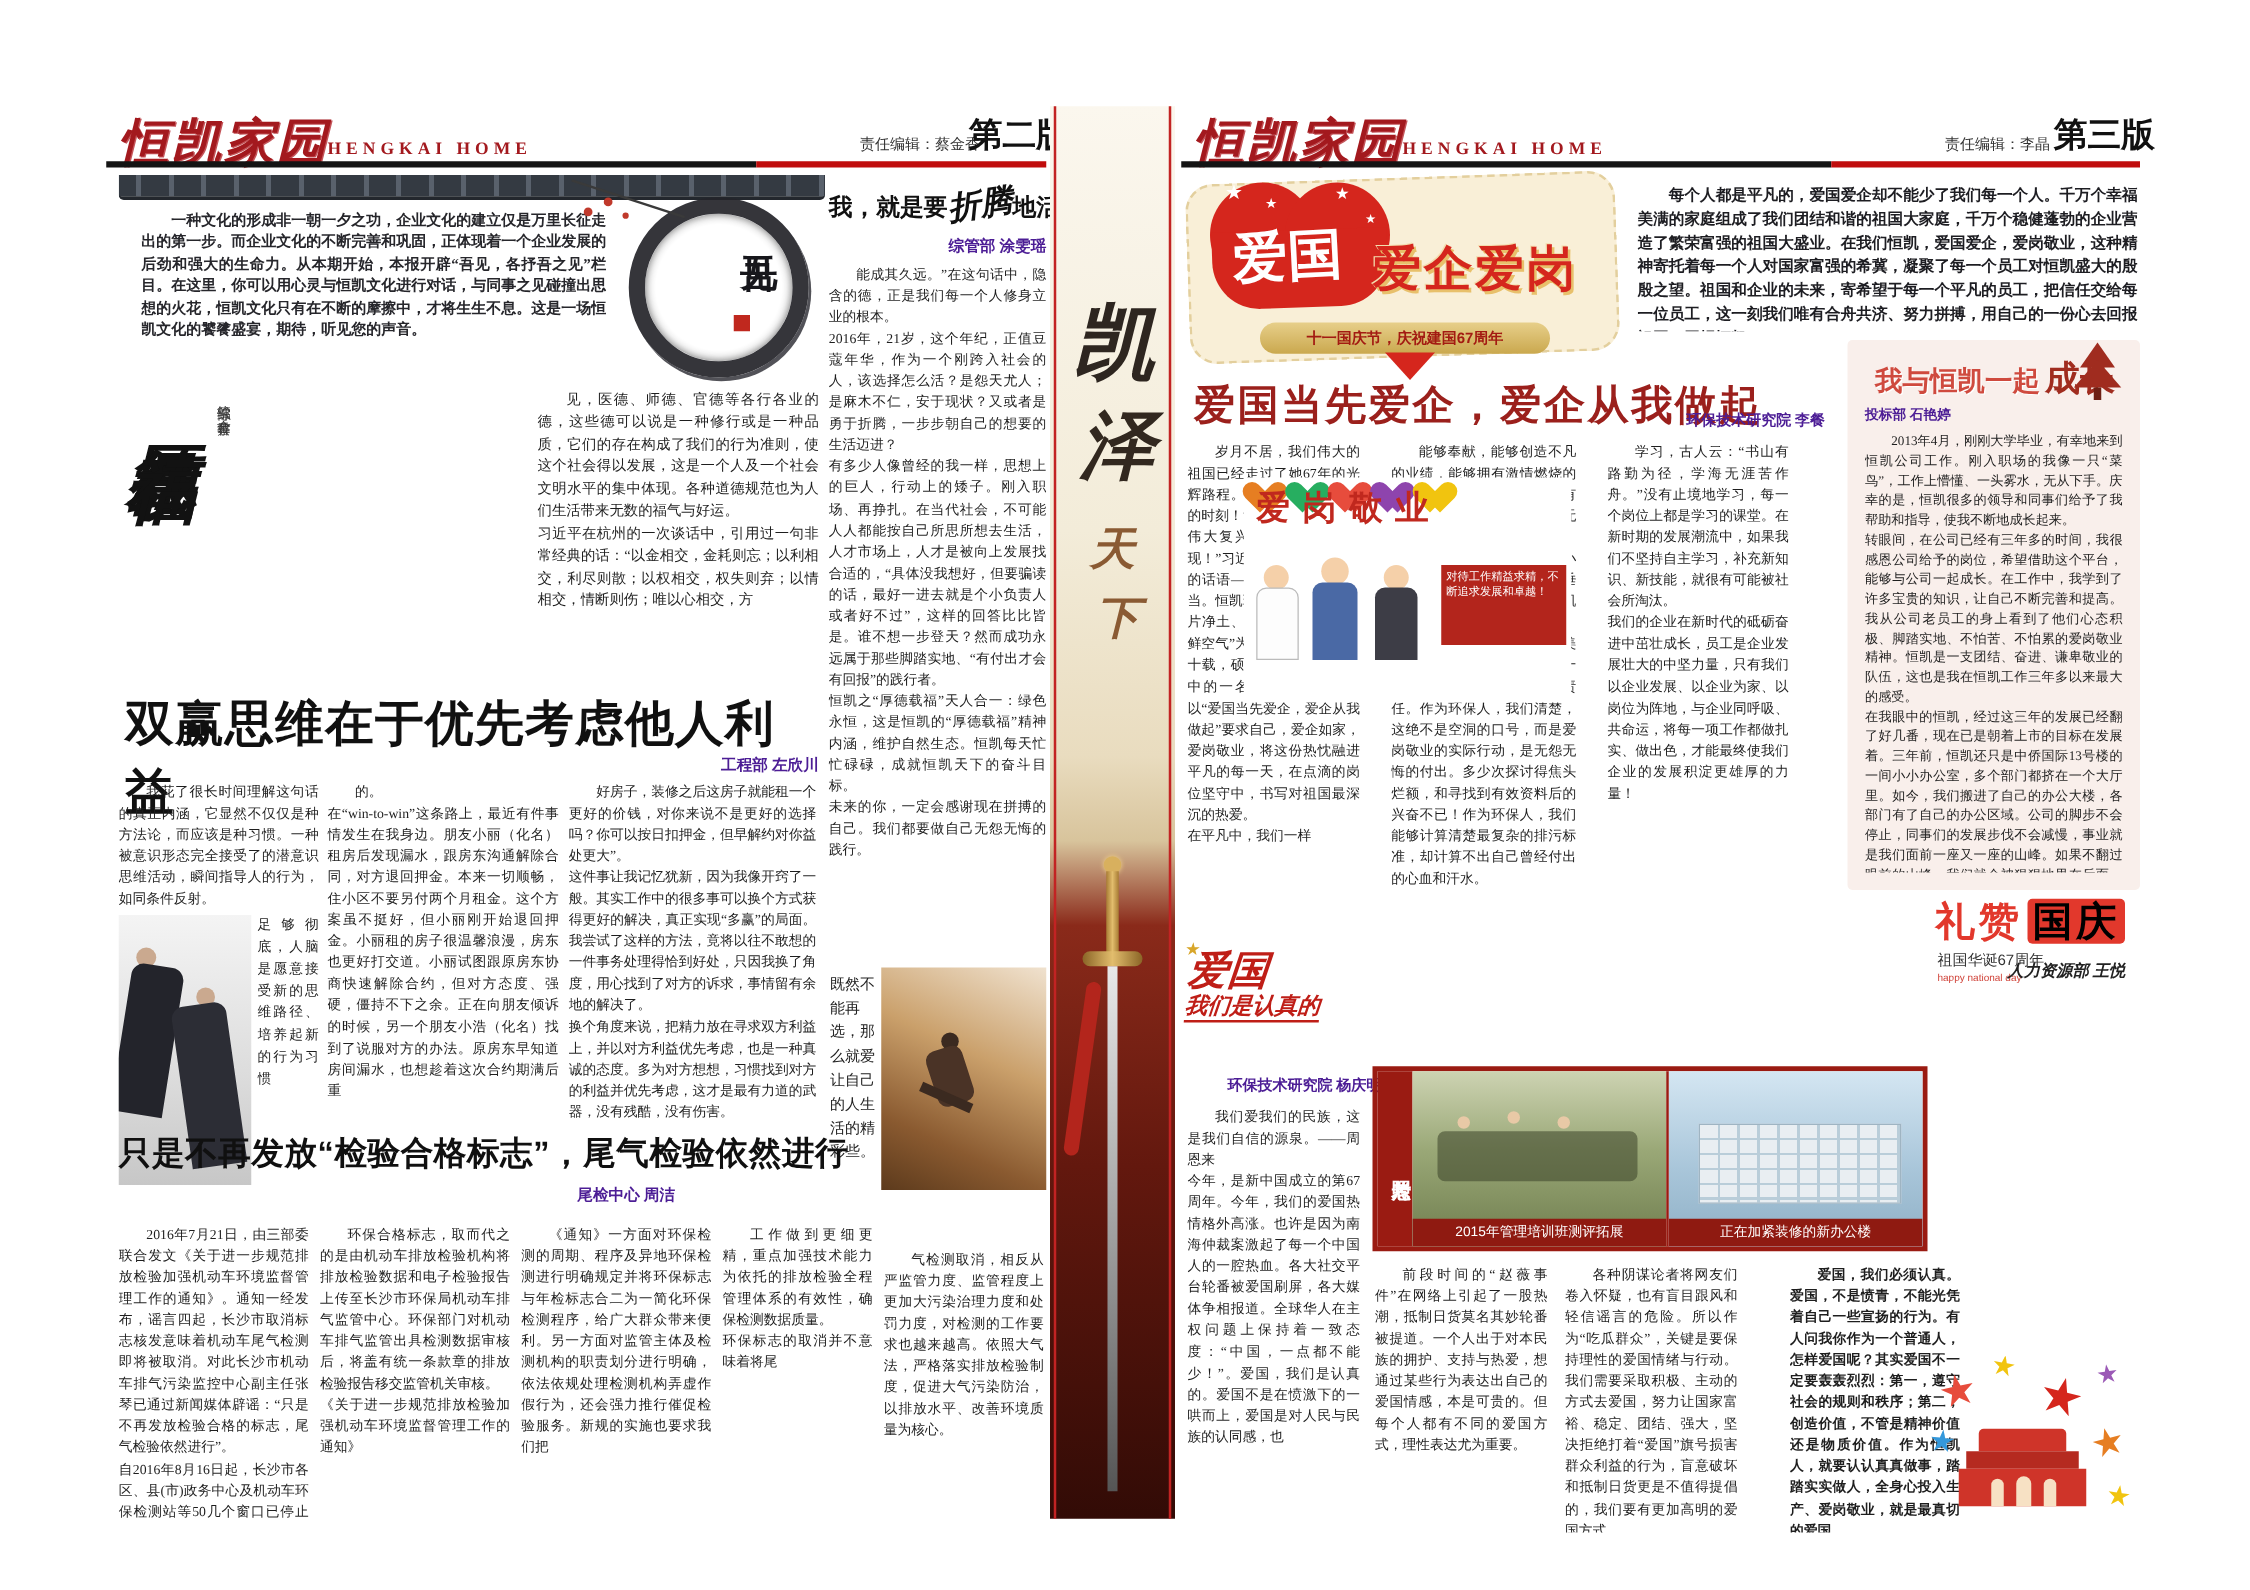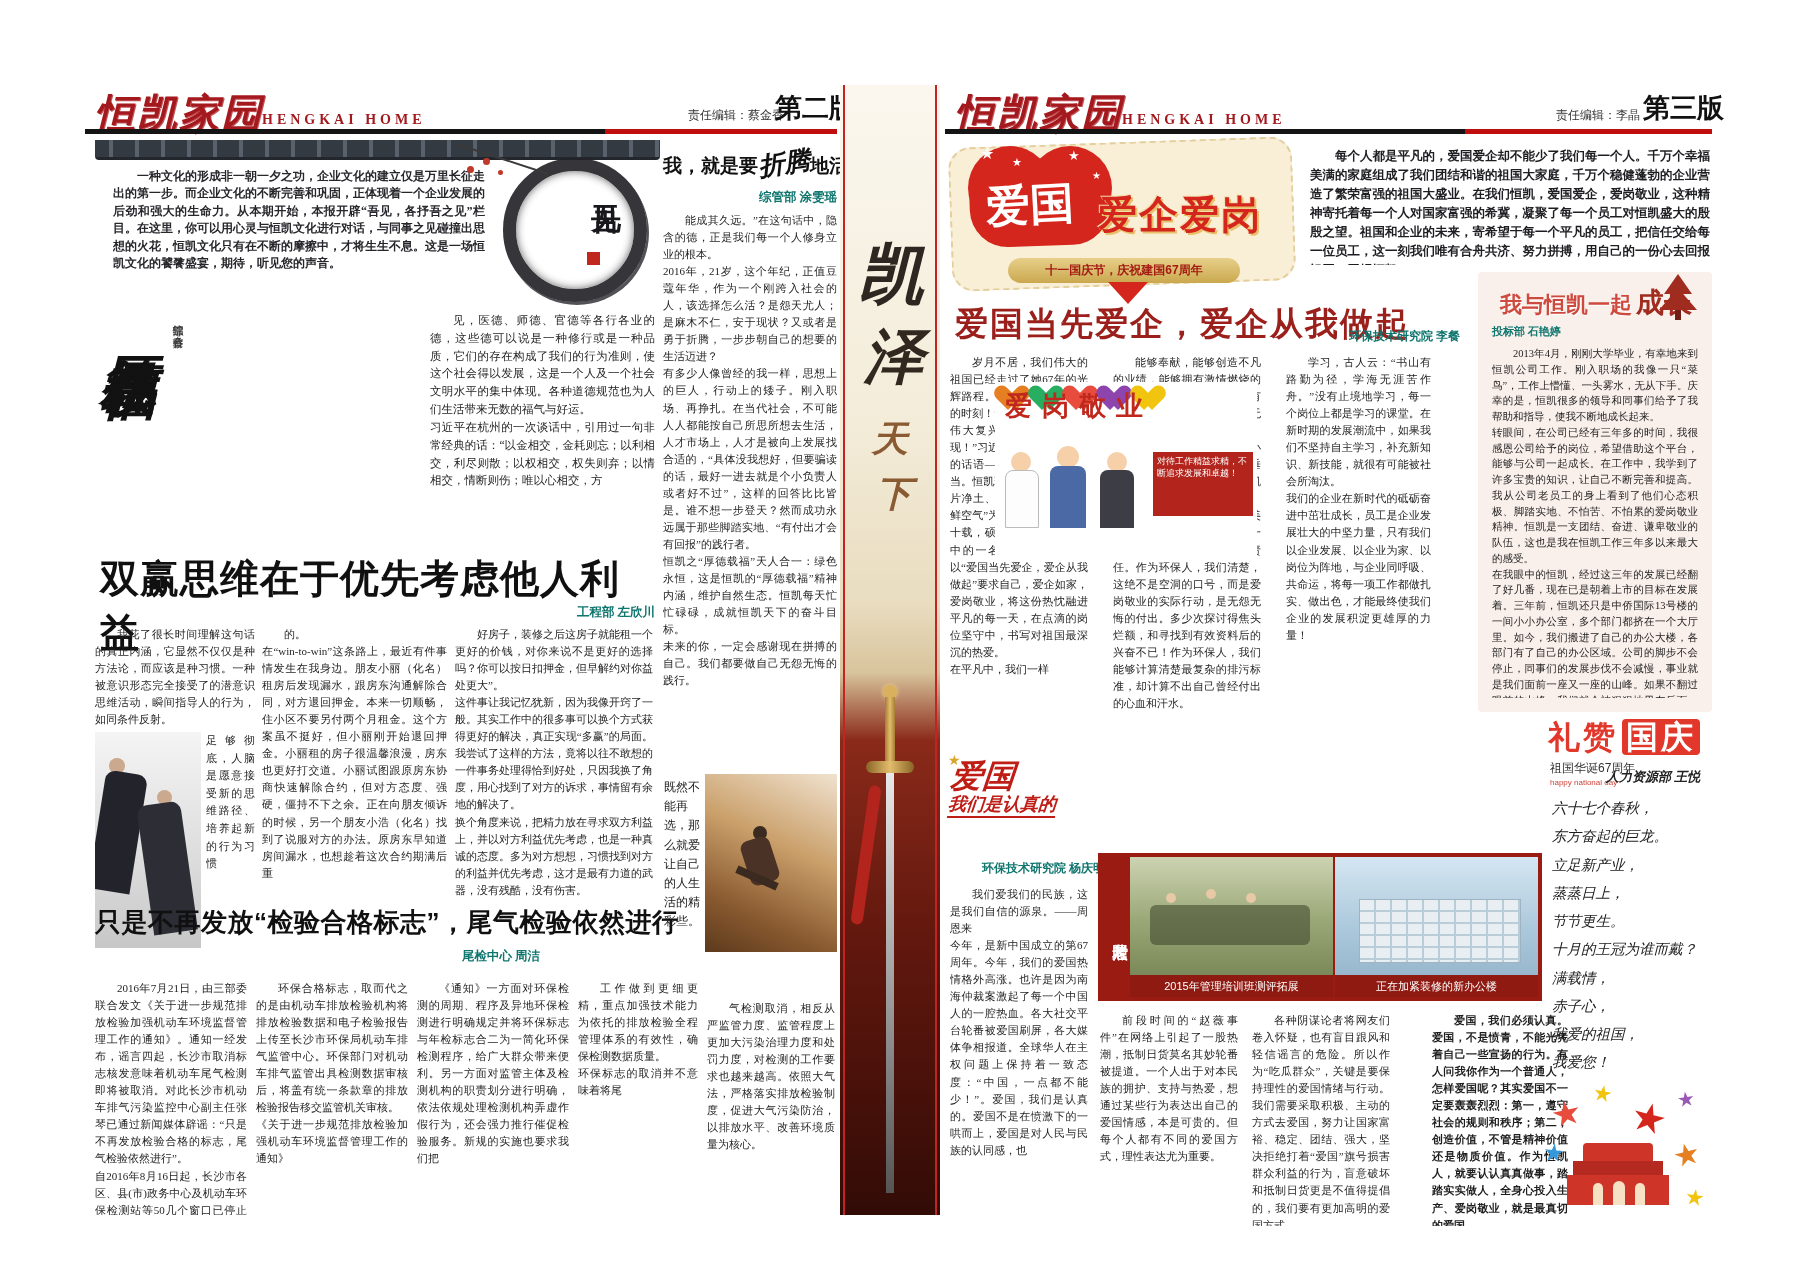--- a/index.html
+++ b/index.html
@@ -10,21 +10,21 @@
         font-family:"DejaVu Serif",serif;letter-spacing:2px;text-shadow:1px 1px 0 #c4555a;}
   .logo-en{font-size:14px;font-weight:bold;color:#a3191e;letter-spacing:4px;
            font-family:"Liberation Serif",serif;}
   .editor{font-size:12px;color:#333;font-family:"Liberation Sans","DejaVu Sans",sans-serif;}
   .pagenum{font-size:27px;font-weight:bold;color:#111;font-family:"Liberation Sans","DejaVu Sans",sans-serif;}
   .rule-b{height:5px;background:#141414;}
   .rule-r{height:5px;background:#c00d0d;}
   .col{font-size:11px;line-height:1.55;text-align:justify;color:#1e1e1e;
        white-space:pre-line;overflow:hidden;text-indent:2em;}
   .headline{font-family:"Liberation Sans","DejaVu Sans",sans-serif;font-weight:bold;color:#101010;}
-  .byline{font-size:12.5px;font-weight:bold;color:#0f766e;}
+  .byline{font-size:12.5px;font-weight:bold;color:#4c1d95;}
   .tile{background:repeating-linear-gradient(90deg,#343a42 0 14px,#59616c 14px 18px,#343a42 18px 26px);
         border-bottom:3px solid #23272d;border-radius:0 0 4px 4px;}
   .vtext{writing-mode:vertical-rl;text-orientation:upright;}
   .ink-ring{border:13px solid #24242a;border-radius:50%;opacity:.92;
             box-shadow:inset 0 0 8px #555, 2px 3px 0 #44444a;}
   .blossom{width:7px;height:7px;border-radius:50%;background:#c0392b;position:absolute;}
   .spine{background:linear-gradient(180deg,#fbf7ee 0%,#f3ecd9 30%,#e9dcbf 46%,#d8c49c 52%,#8a2a1a 58%,#63180e 75%,#320b06 100%);}
   .spine-line{width:2px;background:#c22323;}
   .photo-cap{position:absolute;left:0;right:0;bottom:0;height:22px;background:#8f1a11;color:#fff;
              font-size:11px;line-height:22px;text-align:center;font-family:"Liberation Sans",sans-serif;}
@@ -224,37 +224,25 @@
       <div style="width:6px;height:10px;background:#6e2015;margin:0 auto;"></div>
     </div>
     <div class="abs byline" style="left:14px;top:52px;font-size:11px;">投标部 石艳婷</div>
     <div class="abs col" style="left:14px;top:74px;width:206px;height:352px;font-size:10.5px;line-height:1.5;">2013年4月，刚刚大学毕业，有幸地来到恒凯公司工作。刚入职场的我像一只“菜鸟”，工作上懵懂、一头雾水，无从下手。庆幸的是，恒凯很多的领导和同事们给予了我帮助和指导，使我不断地成长起来。
 转眼间，在公司已经有三年多的时间，我很感恩公司给予的岗位，希望借助这个平台，能够与公司一起成长。在工作中，我学到了许多宝贵的知识，让自己不断完善和提高。我从公司老员工的身上看到了他们心态积极、脚踏实地、不怕苦、不怕累的爱岗敬业精神。恒凯是一支团结、奋进、谦卑敬业的队伍，这也是我在恒凯工作三年多以来最大的感受。
 在我眼中的恒凯，经过这三年的发展已经翻了好几番，现在已是朝着上市的目标在发展着。三年前，恒凯还只是中侨国际13号楼的一间小小办公室，多个部门都挤在一个大厅里。如今，我们搬进了自己的办公大楼，各部门有了自己的办公区域。公司的脚步不会停止，同事们的发展步伐不会减慢，事业就是我们面前一座又一座的山峰。如果不翻过眼前的山峰，我们就会被狠狠地甩在后面。恒凯在不断成长，我们也必将与恒凯共同成长。</div>
   </div>
 
   <div class="abs" style="left:1548px;top:716px;white-space:nowrap;">
     <span style="font-size:32px;font-weight:bold;color:#e2382c;font-family:'Liberation Sans',sans-serif;letter-spacing:3px;">礼赞</span>
-    <span style="font-size:32px;font-weight:bold;color:#ffffff;background:#e2382c;padding:0 4px;border-radius:4px;font-family:'Liberation Sans',sans-serif;letter-spacing:3px;">国庆</span>
+    <span style="font-size:32px;font-weight:bold;color:#000000;background:#e2382c;padding:0 4px;border-radius:4px;font-family:'Liberation Sans',sans-serif;letter-spacing:3px;">国庆</span>
   </div>
   <div class="abs" style="left:1550px;top:760px;font-size:12px;color:#333;font-family:'Liberation Sans',sans-serif;">祖国华诞67周年</div>
   <div class="abs" style="left:1550px;top:778px;font-size:8px;color:#d04339;font-family:'Liberation Sans',sans-serif;">happy national day</div>
   <div class="abs" style="left:1606px;top:768px;font-size:13px;font-style:italic;font-weight:bold;color:#222;">人力资源部 王悦</div>
-  <div class="abs" style="left:1552px;top:794px;width:160px;font-size:14.5px;font-style:italic;line-height:1.95;color:#1b1b1b;">
-    <div>六十七个春秋，</div>
-    <div>东方奋起的巨龙。</div>
-    <div>立足新产业，</div>
-    <div>蒸蒸日上，</div>
-    <div>节节更生。</div>
-    <div>十月的王冠为谁而戴？</div>
-    <div>满载情，</div>
-    <div>赤子心，</div>
-    <div>我爱的祖国，</div>
-    <div>我爱您！</div>
-  </div>
 
   <div class="abs" style="left:1545px;top:1085px;width:167px;height:145px;overflow:hidden;">
     <span class="star" style="left:6px;top:8px;font-size:34px;color:#e74c3c;transform:rotate(-12deg);">★</span>
     <span class="star" style="left:48px;top:-4px;font-size:22px;color:#f1c40f;transform:rotate(10deg);">★</span>
     <span class="star" style="left:86px;top:10px;font-size:40px;color:#d5261d;transform:rotate(14deg);">★</span>
     <span class="star" style="left:132px;top:2px;font-size:20px;color:#9b59b6;transform:rotate(-8deg);">★</span>
     <span class="star" style="left:-2px;top:54px;font-size:24px;color:#3498db;transform:rotate(6deg);">★</span>
     <span class="star" style="left:128px;top:52px;font-size:30px;color:#e67e22;transform:rotate(-14deg);">★</span>
     <span class="star" style="left:30px;top:96px;font-size:18px;color:#2ecc71;transform:rotate(12deg);">★</span>
     <span class="star" style="left:140px;top:100px;font-size:22px;color:#f1c40f;transform:rotate(8deg);">★</span>

